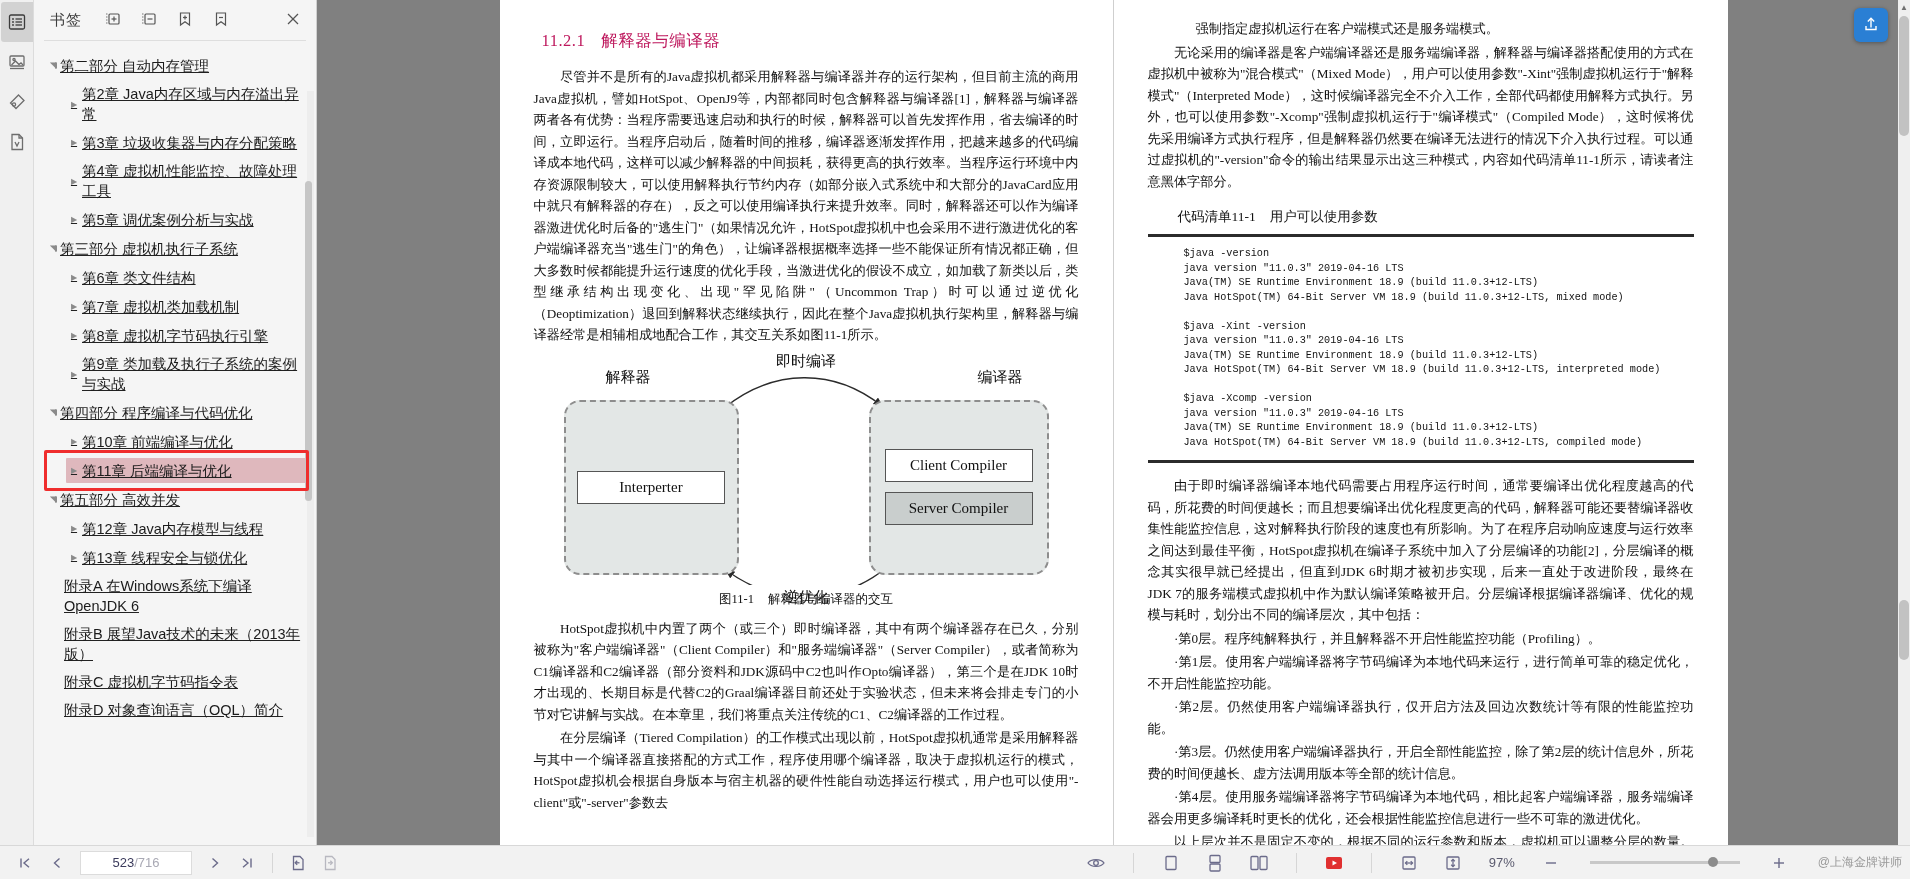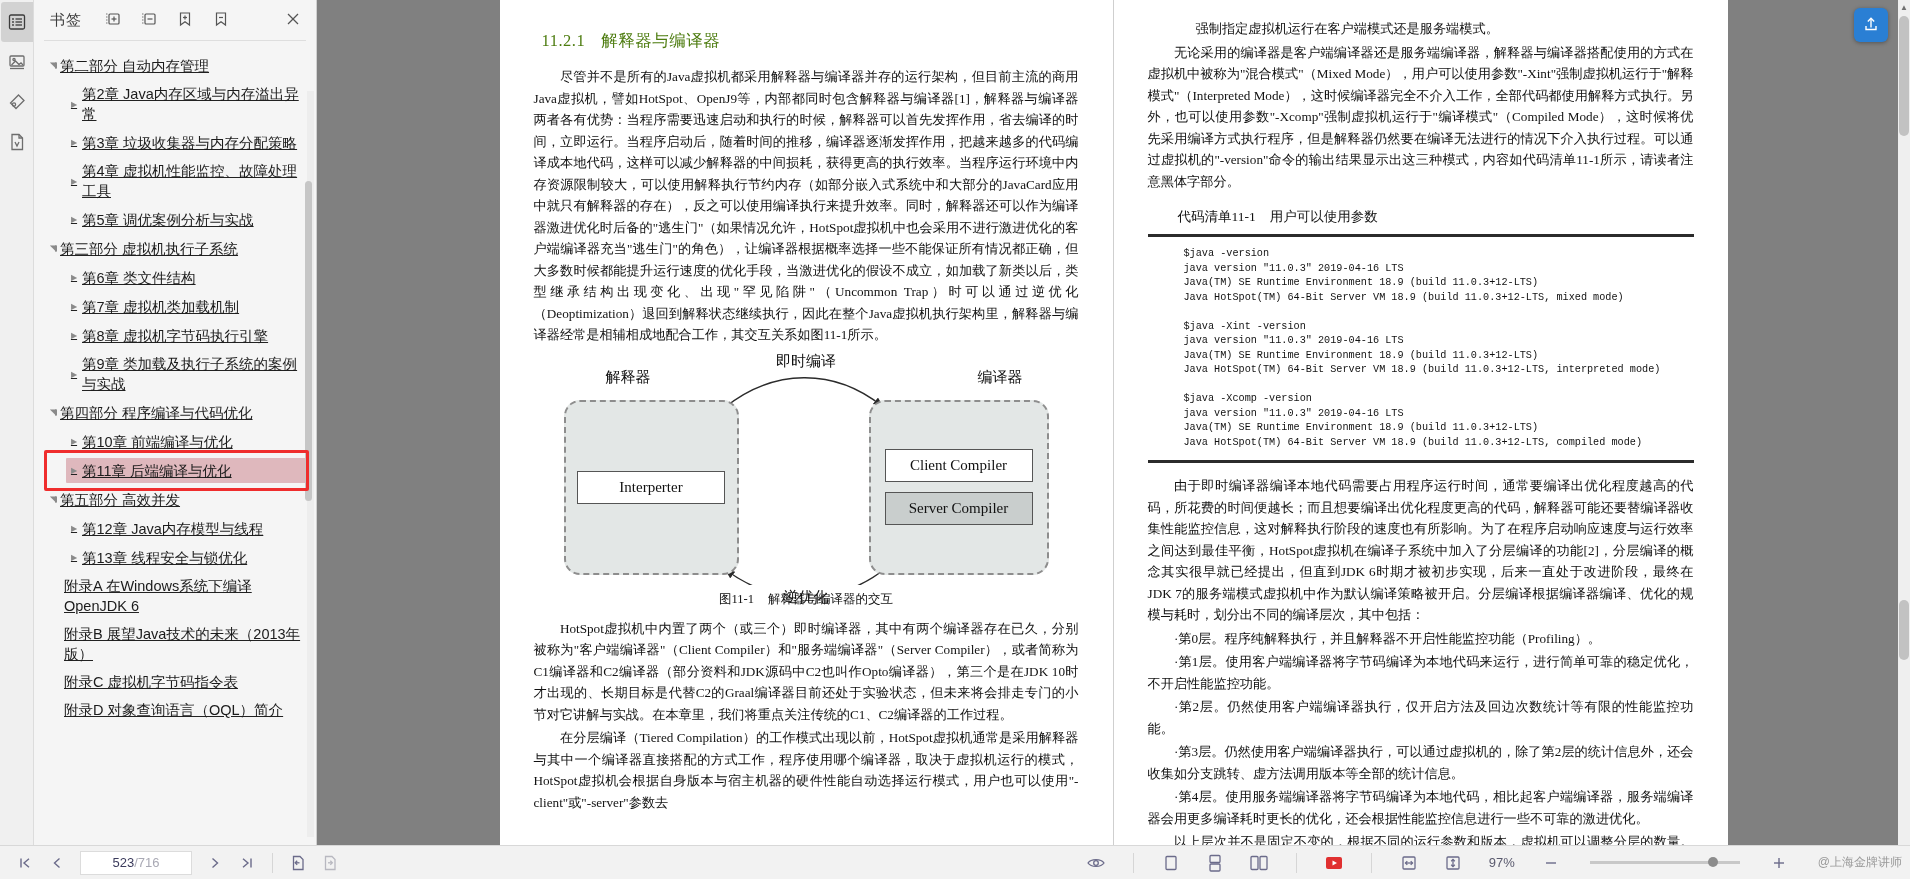--- a/index.html
+++ b/index.html
@@ -75,21 +75,21 @@
     flex: 1 1 auto; background: #808080; position: relative; overflow: hidden;
     display: flex; justify-content: center;
   }
   .pages { display: flex; gap: 0; }
   .page {
     background: #ffffff; width: 614px; height: 845px; position: relative;
     padding: 18px 34px 10px 34px; overflow: hidden;
   }
   .page.left { border-right: 1px solid #cfcfcf; }
 
-  .sec-h { color: #4d7c0f; font-size: 16.5px; font-family: "Liberation Serif", serif;
+  .sec-h { color: #be185d; font-size: 16.5px; font-family: "Liberation Serif", serif;
     font-weight: normal; margin: 12px 0 14px 8px; letter-spacing: .5px; }
   .sec-h .num { margin-right: 16px; }
 
   p.doc {
     font-family: "Liberation Serif", serif; font-size: 13.2px; line-height: 21.5px;
     color: #111; text-align: justify; text-justify: inter-ideograph;
     margin-bottom: 2px; text-indent: 2em;
   }
   p.doc.noind { text-indent: 0; margin-left: 48px; }
 
@@ -414,21 +414,21 @@
 $java -Xcomp -version
 java version "11.0.3" 2019-04-16 LTS
 Java(TM) SE Runtime Environment 18.9 (build 11.0.3+12-LTS)
 Java HotSpot(TM) 64-Bit Server VM 18.9 (build 11.0.3+12-LTS, compiled mode)</pre>
           </div>
 
           <p class="doc">由于即时编译器编译本地代码需要占用程序运行时间，通常要编译出优化程度越高的代码，所花费的时间便越长；而且想要编译出优化程度更高的代码，解释器可能还要替编译器收集性能监控信息，这对解释执行阶段的速度也有所影响。为了在程序启动响应速度与运行效率之间达到最佳平衡，HotSpot虚拟机在编译子系统中加入了分层编译的功能[2]，分层编译的概念其实很早就已经提出，但直到JDK 6时期才被初步实现，后来一直处于改进阶段，最终在JDK 7的服务端模式虚拟机中作为默认编译策略被开启。分层编译根据编译器编译、优化的规模与耗时，划分出不同的编译层次，其中包括：</p>
           <p class="doc">·第0层。程序纯解释执行，并且解释器不开启性能监控功能（Profiling）。</p>
           <p class="doc">·第1层。使用客户端编译器将字节码编译为本地代码来运行，进行简单可靠的稳定优化，不开启性能监控功能。</p>
           <p class="doc">·第2层。仍然使用客户端编译器执行，仅开启方法及回边次数统计等有限的性能监控功能。</p>
-          <p class="doc">·第3层。仍然使用客户端编译器执行，可以通过虚拟机的，除了第2层的统计信息外，还会收集如分支跳转、虚方法调用版本等全部的统计信息。</p>
+          <p class="doc">·第3层。仍然使用客户端编译器执行，开启全部性能监控，除了第2层的统计信息外，所花费的时间便越长、虚方法调用版本等全部的统计信息。</p>
           <p class="doc">·第4层。使用服务端编译器将字节码编译为本地代码，相比起客户端编译器，服务端编译器会用更多编译耗时更长的优化，还会根据性能监控信息进行一些不可靠的激进优化。</p>
           <p class="doc">以上层次并不是固定不变的，根据不同的运行参数和版本，虚拟机可以调整分层的数量。各层次编译之间的交互、转换关系如图11-2所示。</p>
         </div>
 
       </div>
 
       <div class="v-scroll-track">
         <div class="v-arrow" style="top:0">▲</div>
         <div class="v-scroll-thumb" style="top:16px;height:120px;"></div>
         <div class="v-scroll-thumb" style="top:600px;height:60px;"></div>

